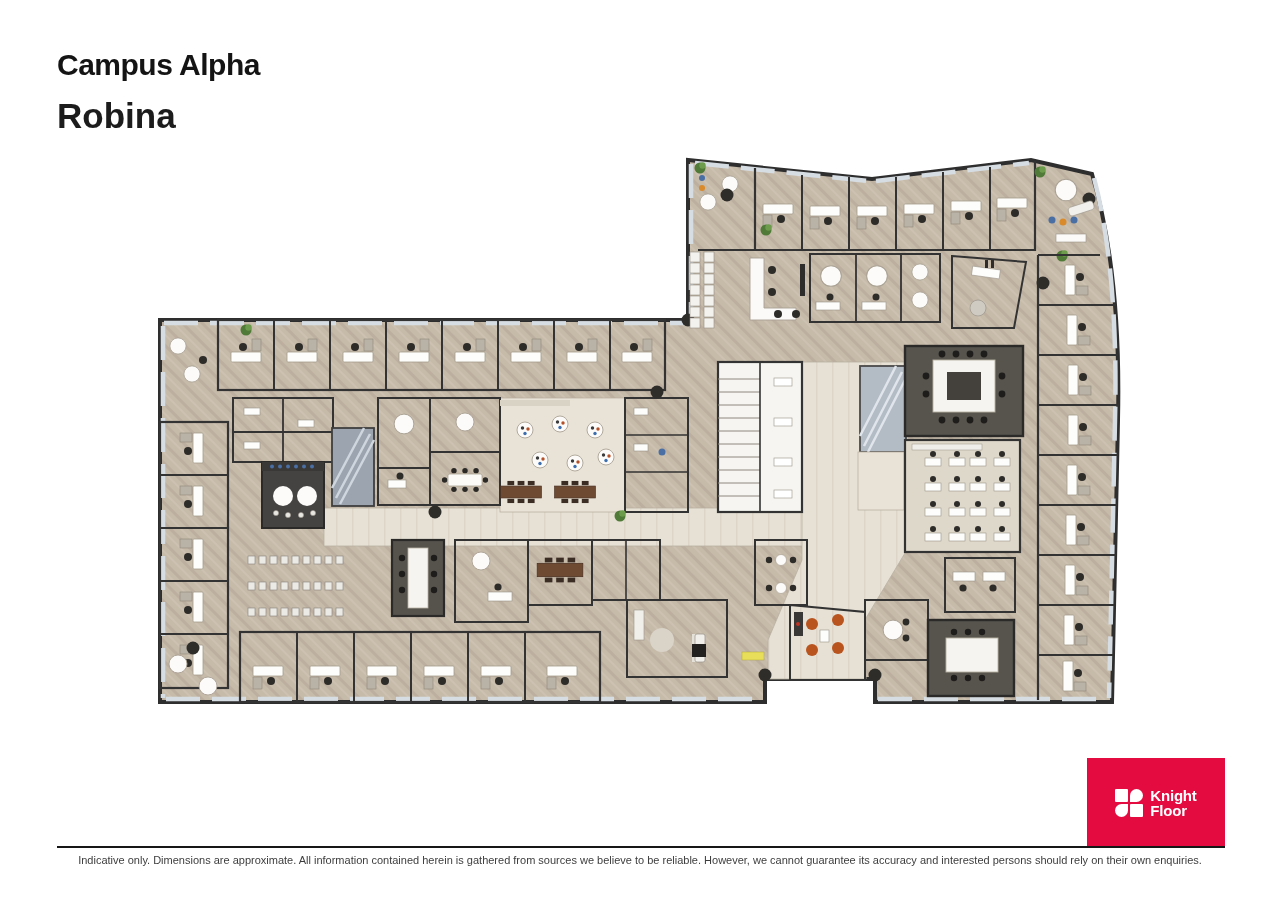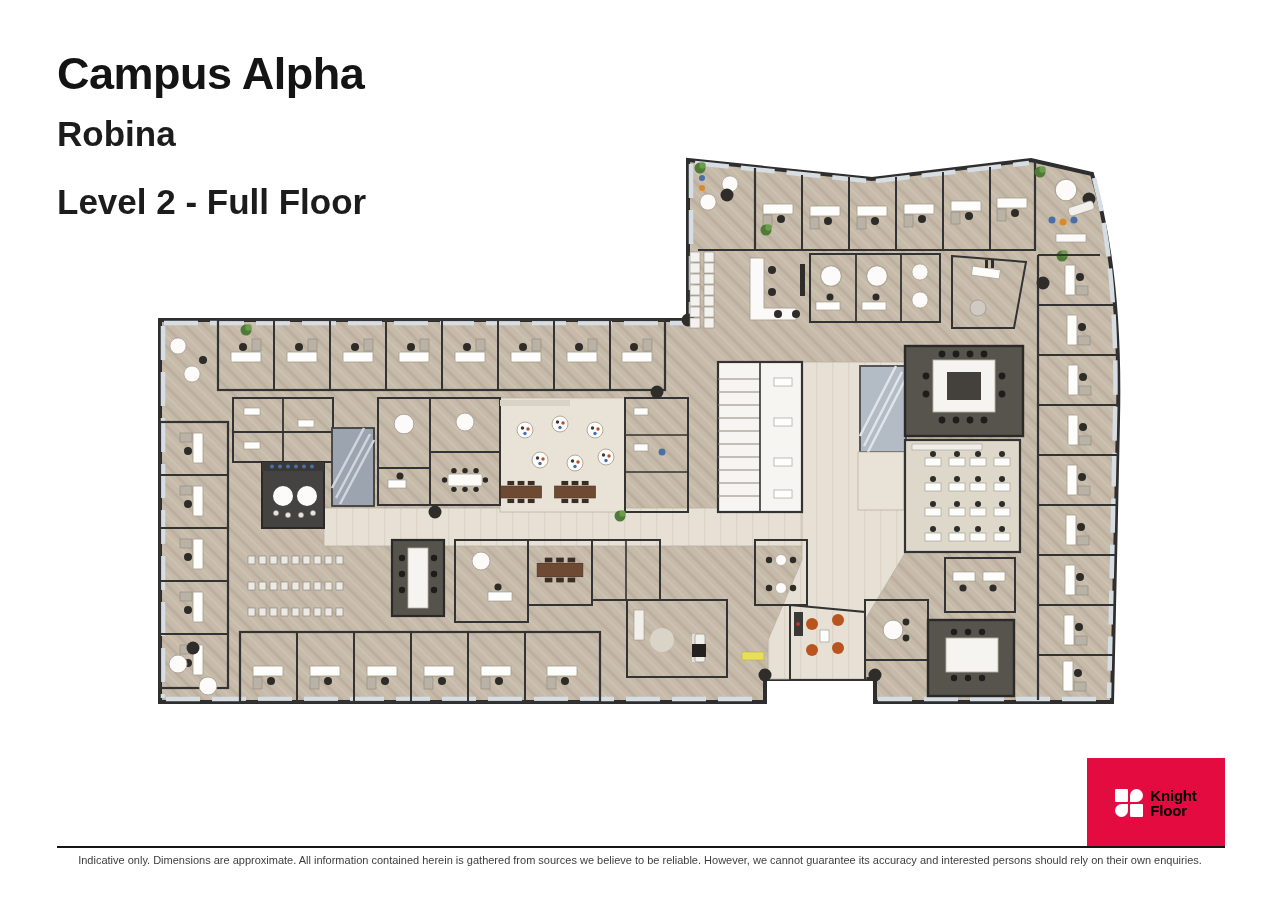--- a/index.html
+++ b/index.html
@@ -2,51 +2,50 @@
 <html><head>
 <meta charset="utf-8">
 <style>
   html,body{margin:0;padding:0;}
   body{
     width:1280px;height:904px;position:relative;background:#ffffff;
     font-family:"Liberation Sans", sans-serif;overflow:hidden;
   }
   .title-block{position:absolute;left:57px;top:48px;color:#111;}
   .title-block h1{
-    margin:0;font-size:45px;font-weight:bold;letter-spacing:-0.5px;color:#141414;
+    margin:0;font-size:30px;font-weight:bold;letter-spacing:-0.5px;color:#141414;text-align:right;
   }
   .subtitle{font-size:35px;font-weight:700;color:#1c1c1c;margin-top:14px;}
   .subtitle.level{margin-top:28px;}
   .plan-wrap{position:absolute;left:0;top:0;width:1280px;height:904px;margin:0;}
   .plan-wrap svg{display:block;}
   .kf-logo{
     position:absolute;left:1087px;top:758px;width:138px;height:89px;
     background:#e30b40;display:flex;align-items:center;justify-content:center;gap:7px;
   }
   .kf-mark{display:grid;grid-template-columns:13px 13px;grid-template-rows:13px 13px;gap:2px;}
   .kf-mark span{background:#fff;display:block;}
   .kf-mark .tl{border-radius:1px;}
   .kf-mark .tr{border-radius:50% 50% 50% 0;}
   .kf-mark .bl{border-radius:50% 0 50% 50%;}
   .kf-mark .br{border-radius:1px;}
-  .kf-text{color:#000000;font-weight:bold;font-size:15px;line-height:15px;letter-spacing:-0.2px;}
+  .kf-text{color:#ffffff;font-weight:bold;font-size:15px;line-height:15px;letter-spacing:-0.2px;}
   .kf-text div{white-space:nowrap;}
   .footer-rule{position:absolute;left:57px;top:846px;width:1168px;height:2px;background:#161616;}
   .disclaimer{
     position:absolute;left:0;top:854px;width:1280px;margin:0;
     text-align:center;font-size:11px;color:#3d3d3d;
   }
 </style>
 </head>
 <body>
 
 <header class="title-block">
   <h1>Campus Alpha</h1>
   <div class="subtitle">Robina</div>
-  <div class="subtitle level">Level 2 - Full Floor</div>
 </header>
 
 <figure class="plan-wrap">
 <svg width="1280" height="904" viewBox="0 0 1280 904" xmlns="http://www.w3.org/2000/svg">
   <defs>
     <pattern id="carpet" width="14" height="14" patternUnits="userSpaceOnUse" patternTransform="rotate(45)">
       <rect width="14" height="14" fill="#c6baa9"></rect>
       <rect y="0" width="14" height="3" fill="#bcafa0"></rect>
       <rect y="7" width="14" height="2" fill="#cdc2b2"></rect>
     </pattern>

